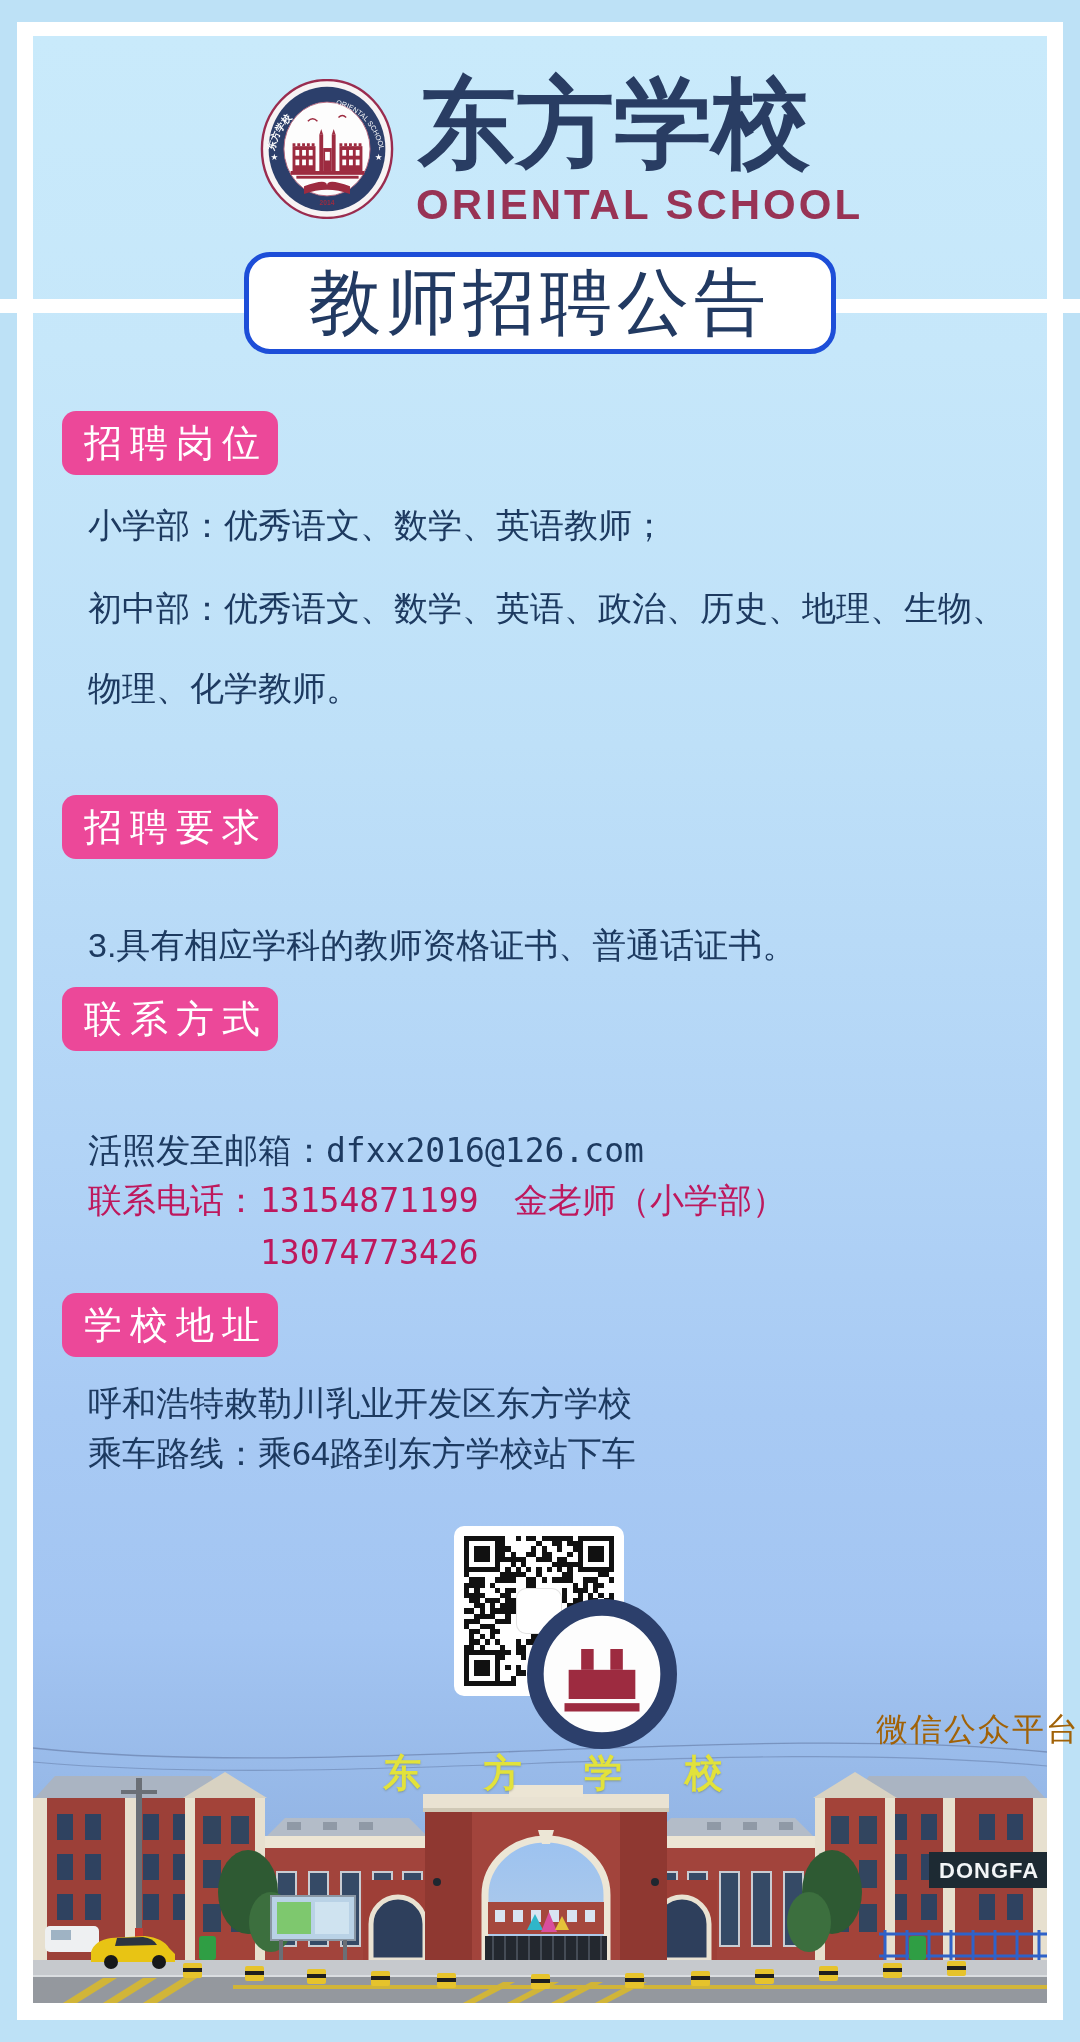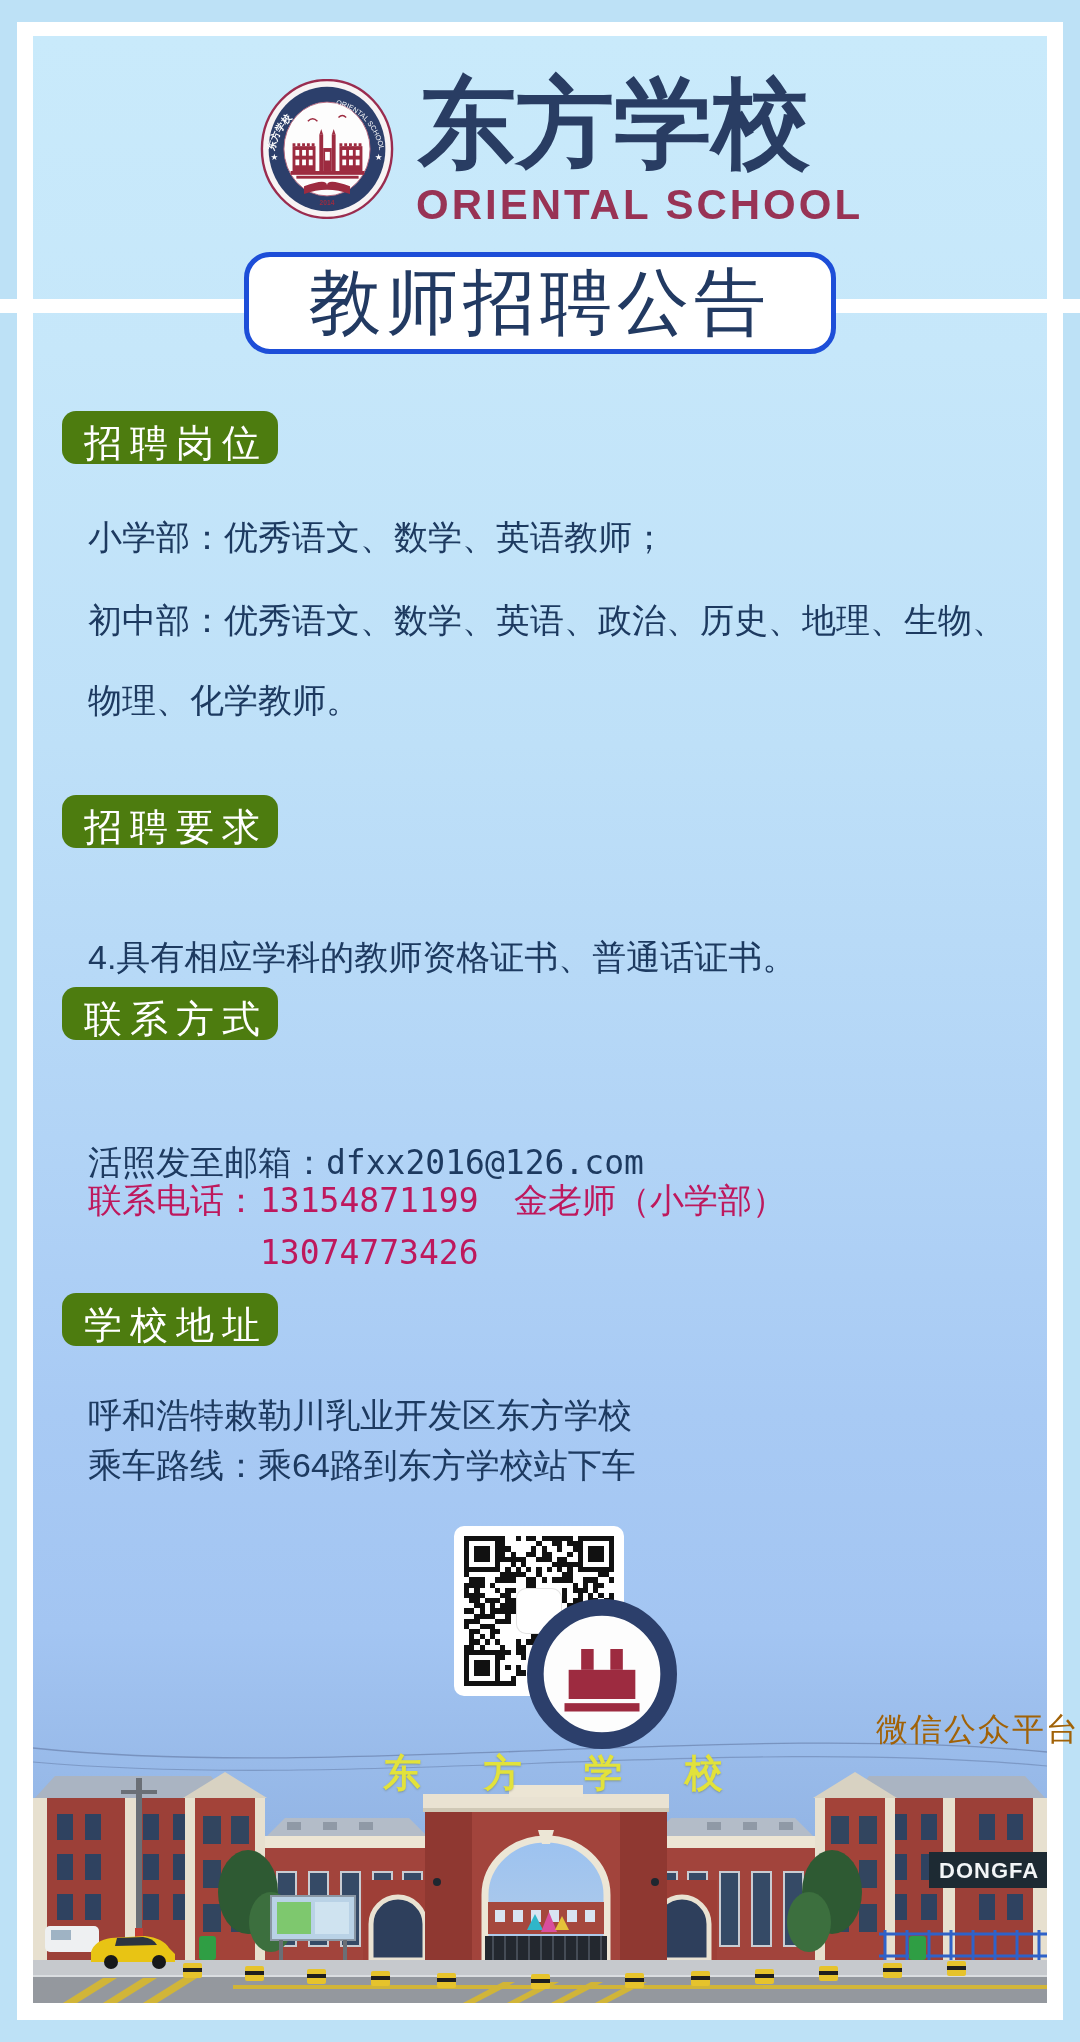--- a/index.html
+++ b/index.html
@@ -27,29 +27,29 @@
   }
   .banner {
     position:absolute; left:50%; transform:translateX(-50%); top:252px; z-index:4;
     width:582px; height:92px; background:#ffffff; border:5px solid #1d4ed8; border-radius:26px;
     display:flex; align-items:center; justify-content:center;
   }
   .banner-text { font-size:72px; color:#223a62; letter-spacing:5px; white-space:nowrap; }
 
   .badge {
     position:absolute; left:62px; z-index:4; display:inline-block;
-    background:#4d7c0f; color:#ffffff; border-radius:14px;
-    font-size:38px; letter-spacing:8px; line-height:1; padding:13px 10px 2px 22px;
+    background:#ec4899; color:#ffffff; border-radius:14px;
+    font-size:38px; letter-spacing:8px; line-height:1; padding:13px 10px 13px 22px;
     white-space:nowrap;
   }
   .b1 { top:411px; } .b2 { top:795px; } .b3 { top:987px; } .b4 { top:1293px;text-align:center; }
 
   .line {
     position:absolute; left:88px; z-index:4;
-    font-size:34px; color:#1d3a60; line-height:1.2; white-space:nowrap;margin-top:12px;
+    font-size:34px; color:#1d3a60; line-height:1.2; white-space:nowrap;
   }
   .mono { font-family:"DejaVu Sans Mono","Liberation Mono",monospace; font-size:33px; letter-spacing:0; }
 
   .row { position:absolute; left:88px; z-index:4; display:flex; align-items:baseline;
          font-size:34px; color:#be185d; white-space:nowrap; }
   .row .lab { width:172px; }
   .row .num { width:254px; font-family:"DejaVu Sans Mono","Liberation Mono",monospace; font-size:33px; }
 
   .qr-box {
     position:absolute; left:454px; top:1526px; width:170px; height:170px; z-index:4;
@@ -348,21 +348,21 @@
   <div class="banner">
     <span class="banner-text">教师招聘公告</span>
   </div>
 
   <div class="badge b1">招聘岗位</div>
   <div class="line" style="top:505px">小学部：优秀语文、数学、英语教师；</div>
   <div class="line" style="top:588px">初中部：优秀语文、数学、英语、政治、历史、地理、生物、</div>
   <div class="line" style="top:668px">物理、化学教师。</div>
 
   <div class="badge b2">招聘要求</div>
-  <div class="line" style="top:925px">4.具有相应学科的教师资格证书、普通话证书。</div>
+  <div class="line" style="top:925px">3.具有相应学科的教师资格证书、普通话证书。</div>
 
   <div class="badge b3">联系方式</div>
   <div class="line" style="top:1130px">
     <span>活照发至邮箱：</span><span class="mono">dfxx2016@126.com</span>
   </div>
   <div class="row" style="top:1178px">
     <span class="lab">联系电话：</span>
     <span class="num">13154871199</span>
     <span class="who">金老师（小学部）</span>
   </div>

